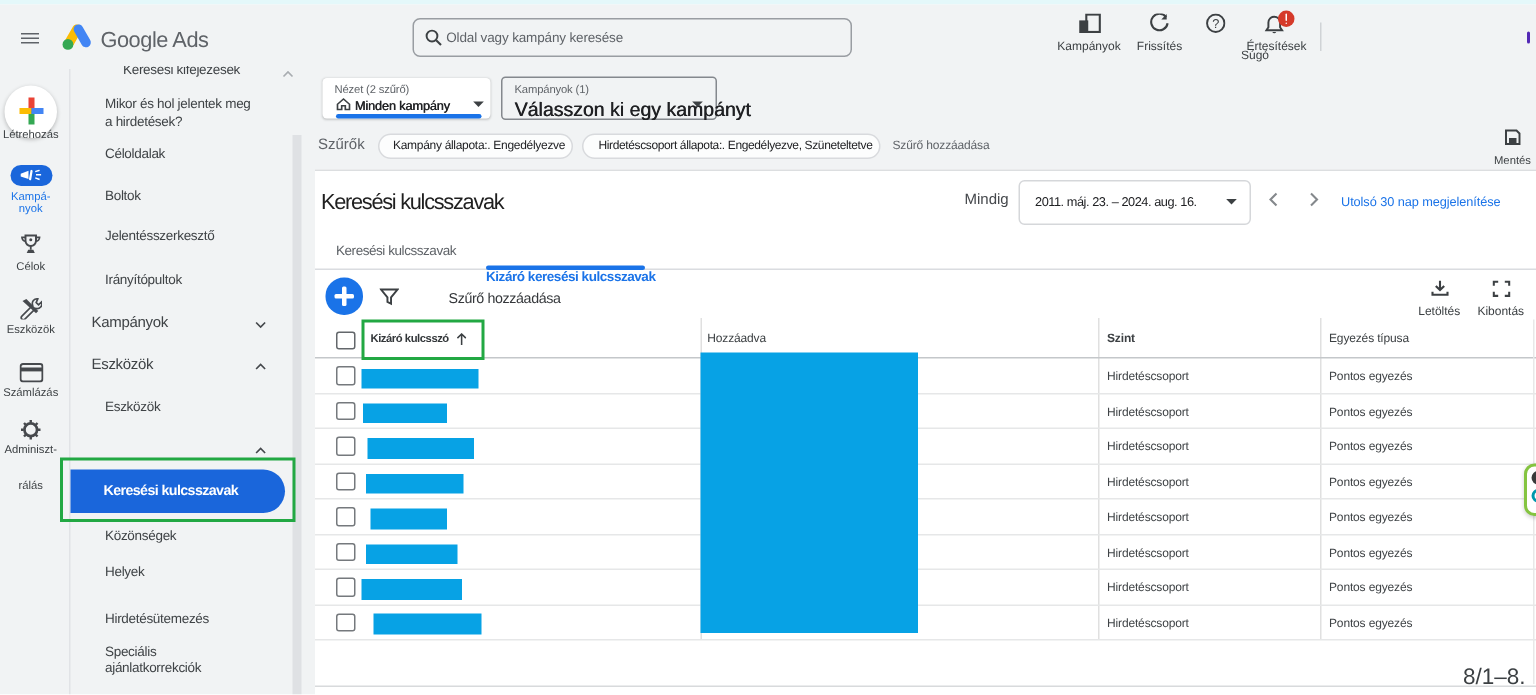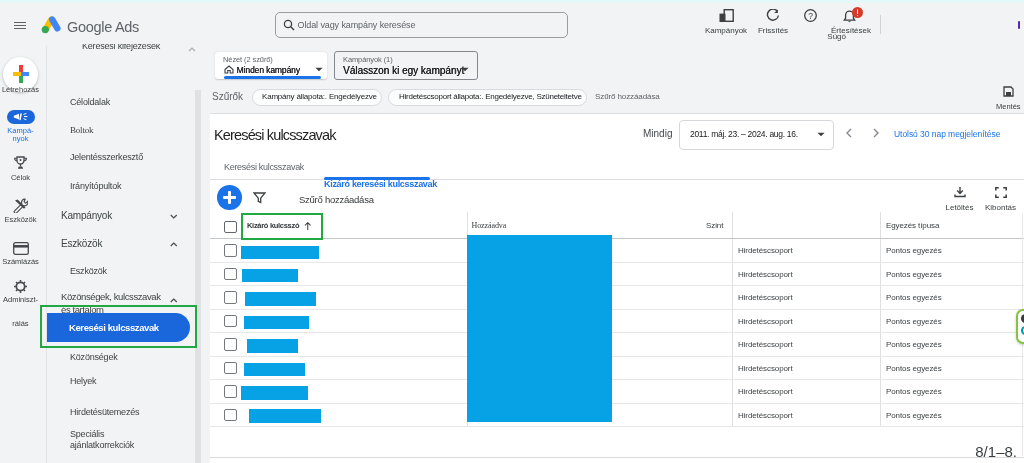--- a/index.html
+++ b/index.html
@@ -123,28 +123,28 @@
         <line x1="10.8" y1="4.2" x2="12" y2="3"></line>
       </g>
       <circle cx="7.5" cy="7.5" r="1.5" fill="#f1f3f4" stroke="none"></circle>
     </g>
   </svg>
   <div class="abs txt" style="left:0px;top:294.5px;width:41px;text-align:center;font-size:7.5px;color:#3c4043;">Adminiszt-</div>
   <div class="abs txt" style="left:0px;top:303px;width:41px;text-align:center;font-size:7.5px;color:#3c4043;margin-top:16px;">rálás</div>
 
   <div class="abs" style="left:46px;top:44px;width:148px;height:419px;overflow:hidden;font-size:9px;letter-spacing:-0.2px;color:#3f4346;">
     <div class="abs txt" style="left:24px;top:-3.5px;margin-left:12px;">Keresési kifejezések</div>
+    <div class="abs" style="left:24px;top:20.4px;line-height:11.6px;">Mikor és hol jelentek meg<br>a hirdetések?</div>
     <div class="abs txt" style="left:24px;top:52.8px;">Céloldalak</div>
-    <div class="abs txt" style="left:24px;top:80.7px;font-family:Liberation Serif, serif;">Boltok</div>
+    <div class="abs txt" style="left:24px;top:80.7px;">Boltok</div>
     <div class="abs txt" style="left:24px;top:108px;">Jelentésszerkesztő</div>
     <div class="abs txt" style="left:24px;top:136.5px;">Irányítópultok</div>
     <div class="abs txt" style="left:15px;top:165.5px;font-size:10px;">Kampányok</div>
     <div class="abs txt" style="left:15px;top:194px;font-size:10px;">Eszközök</div>
     <div class="abs txt" style="left:24px;top:222.3px;">Eszközök</div>
-    <div class="abs" style="left:15px;top:245.8px;font-size:9.5px;letter-spacing:-0.4px;line-height:13px;">Közönségek, kulcsszavak<br>és tartalom</div>
     <div class="abs txt" style="left:24px;top:308px;">Közönségek</div>
     <div class="abs txt" style="left:24px;top:332.3px;">Helyek</div>
     <div class="abs txt" style="left:24px;top:362.8px;">Hirdetésütemezés</div>
     <div class="abs" style="left:24px;top:385.2px;line-height:10.5px;">Speciális<br>ajánlatkorrekciók</div>
   </div>
 
   <svg class="abs" style="left:170px;top:213.5px;" width="7.5" height="5" viewBox="0 0 10 6">
       <path d="M1 1 L5 5 L9 1" fill="none" stroke="#45484c" stroke-width="1.5"></path>
     </svg>
   <svg class="abs" style="left:170px;top:241.5px;" width="7.5" height="5" viewBox="0 0 10 6">
@@ -172,21 +172,21 @@
       <path d="M1 4.5 L5 1 L9 4.5 V8 H6.2 V5.5 H3.8 V8 H1 Z" fill="none" stroke="#3c4043" stroke-width="1.1"></path>
     </svg>
   <div class="abs txt" style="left:236.5px;top:65px;font-size:8.5px;letter-spacing:-0.1px;color:#202124;text-shadow:0.3px 0 0 #202124;">Minden kampány</div>
   <svg class="abs" style="left:315px;top:66.5px;" width="8" height="5" viewBox="0 0 9 5">
       <path d="M0.5 0.5 L4.5 4.5 L8.5 0.5 Z" fill="#3c4043"></path>
     </svg>
   <div class="abs" style="left:224px;top:76px;width:97px;height:2.6px;background:#1a73e8;border-radius:2px;"></div>
 
   <div class="abs" style="left:334px;top:50.5px;width:142px;height:27px;border:1px solid #84888d;border-radius:3px;"></div>
   <div class="abs txt" style="left:343px;top:54.5px;font-size:7.5px;letter-spacing:-0.1px;color:#5f6368;">Kampányok (1)</div>
-  <div class="abs txt" style="left:343px;top:65px;font-size:10px;letter-spacing:0px;color:#202124;text-shadow:0.3px 0 0 #202124;">Válasszon ki egy kampányt</div>
+  <div class="abs txt" style="left:343px;top:65px;font-size:13px;letter-spacing:0px;color:#202124;text-shadow:0.3px 0 0 #202124;">Válasszon ki egy kampányt</div>
   <svg class="abs" style="left:461px;top:66.5px;" width="8" height="5" viewBox="0 0 9 5">
       <path d="M0.5 0.5 L4.5 4.5 L8.5 0.5 Z" fill="#3c4043"></path>
     </svg>
 
   <div class="abs txt" style="left:212px;top:91px;font-size:10px;color:#5f6368;">Szűrők</div>
   <div class="abs" style="left:252px;top:88.5px;width:128px;height:15px;background:#fcfdfd;border:1px solid #d8dadd;border-radius:8.5px;"></div>
   <div class="abs txt" style="left:262px;top:92px;font-size:8px;letter-spacing:-0.2px;color:#202124;">Kampány állapota:. Engedélyezve</div>
   <div class="abs" style="left:388px;top:88.5px;width:197px;height:15px;background:#fcfdfd;border:1px solid #d8dadd;border-radius:8.5px;"></div>
   <div class="abs txt" style="left:399px;top:92px;font-size:8px;letter-spacing:-0.25px;color:#202124;">Hirdetéscsoport állapota:. Engedélyezve, Szüneteltetve</div>
   <div class="abs txt" style="left:595px;top:92px;font-size:8px;letter-spacing:-0.1px;color:#5f6368;">Szűrő hozzáadása</div>
@@ -240,22 +240,22 @@
   <div class="abs" style="left:466.5px;top:212px;width:1px;height:214px;background:#e0e0e0;"></div>
   <div class="abs" style="left:731.5px;top:212px;width:1px;height:214px;background:#e0e0e0;"></div>
   <div class="abs" style="left:880px;top:212px;width:1px;height:214px;background:#e0e0e0;"></div>
   <div class="abs" style="left:210px;top:238px;width:814px;height:1px;background:#c4c7ca;"></div>
 
   <div class="abs" style="left:224px;top:220.5px;width:10.5px;height:10.5px;border:1.2px solid #63676b;border-radius:2px;"></div>
   <div class="abs txt" style="left:247px;top:221px;font-size:7.5px;letter-spacing:-0.3px;font-weight:bold;color:#33373a;">Kizáró kulcsszó</div>
   <svg class="abs" style="left:303.5px;top:221.5px;" width="7.5" height="8.5" viewBox="0 0 8 9">
       <path d="M4 8.5 V1 M1 3.6 L4 0.7 L7 3.6" fill="none" stroke="#3c4043" stroke-width="1.1"></path>
     </svg>
-  <div class="abs txt" style="left:471.5px;top:221px;font-size:8px;letter-spacing:-0.1px;color:#3c4043;font-family:Liberation Serif, serif;">Hozzáadva</div>
-  <div class="abs txt" style="left:706px;top:221px;font-size:8px;letter-spacing:-0.1px;color:#3c4043;">Szint</div>
+  <div class="abs txt" style="left:471.5px;top:221px;font-size:8px;letter-spacing:-0.1px;color:#3c4043;">Hozzáadva</div>
+  <div class="abs txt" style="left:738px;top:221px;font-size:8px;letter-spacing:-0.1px;color:#3c4043;font-weight:bold;">Szint</div>
   <div class="abs txt" style="left:886px;top:221px;font-size:8px;letter-spacing:-0.1px;color:#3c4043;">Egyezés típusa</div>
   <div class="abs" style="left:241px;top:213px;width:82px;height:26.5px;box-sizing:border-box;border:2.5px solid #22a843;"></div>
 
   <div class="abs" style="left:210px;top:261.5px;width:814px;height:1px;background:#e6e7e8;"></div>
   <div class="abs" style="left:210px;top:285px;width:814px;height:1px;background:#e6e7e8;"></div>
   <div class="abs" style="left:210px;top:308.5px;width:814px;height:1px;background:#e6e7e8;"></div>
   <div class="abs" style="left:210px;top:332px;width:814px;height:1px;background:#e6e7e8;"></div>
   <div class="abs" style="left:210px;top:355.5px;width:814px;height:1px;background:#e6e7e8;"></div>
   <div class="abs" style="left:210px;top:379px;width:814px;height:1px;background:#e6e7e8;"></div>
   <div class="abs" style="left:210px;top:402.5px;width:814px;height:1px;background:#e6e7e8;"></div>

